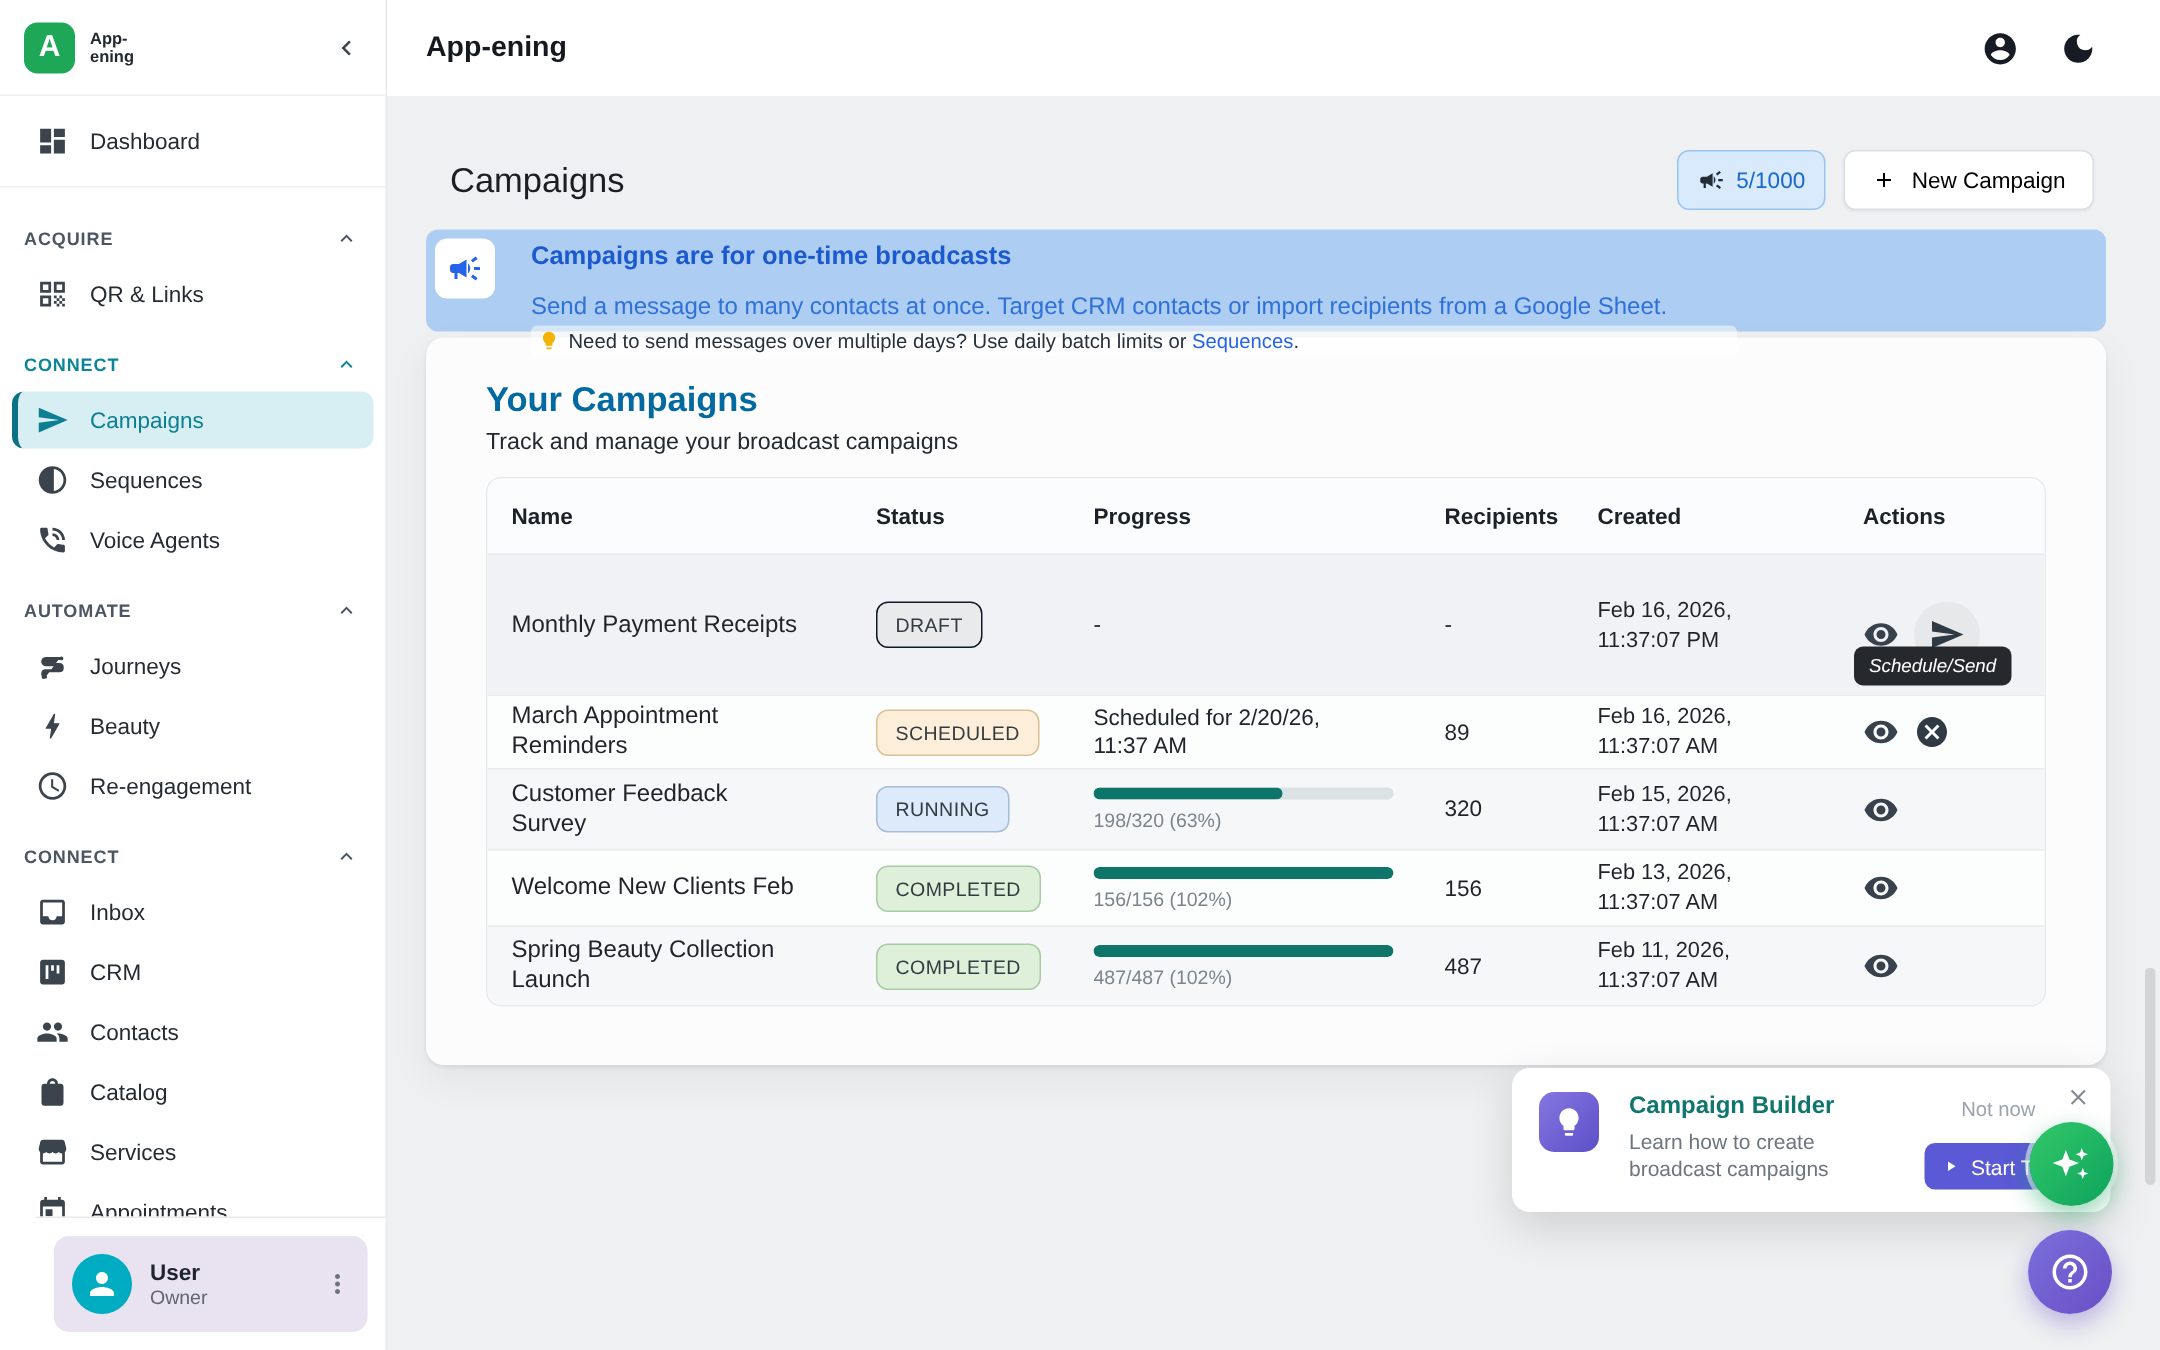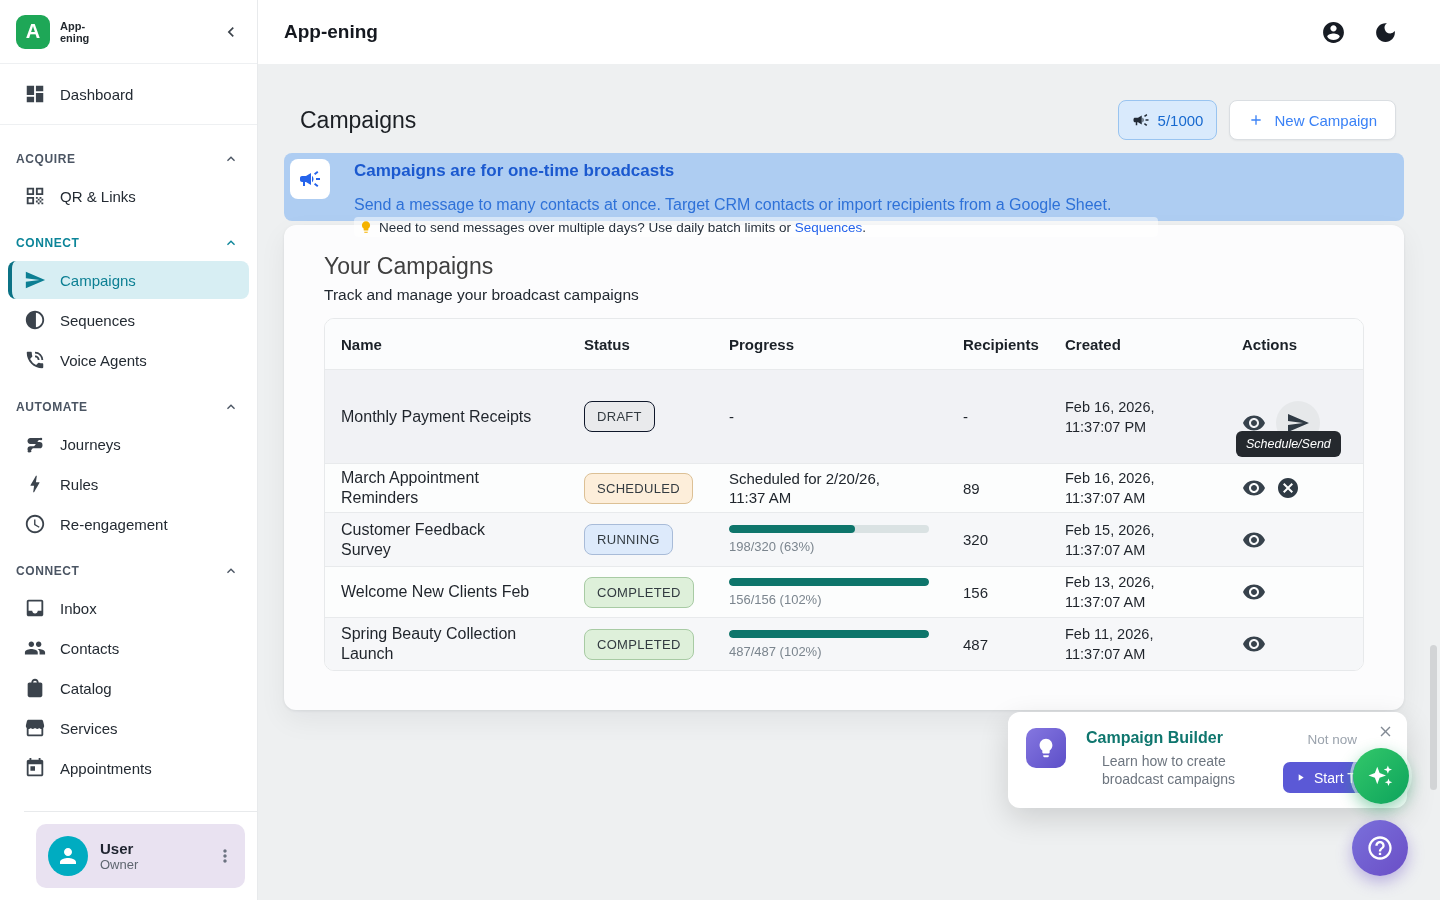--- a/index.html
+++ b/index.html
@@ -48,41 +48,41 @@
   
   .main { position:absolute; left:258px; top:64px; width:1182px; height:836px; }
   .page-head { display:flex; align-items:center; margin:36px 44px 0 42px; }
   .page-title { font-size:23px; font-weight:500; color:#1b1f24; }
   .head-right { margin-left:auto; display:flex; align-items:center; gap:12px; }
   .quota-badge { display:flex; align-items:center; gap:8px; background:#d9eafc;
     border:1px solid #99c4f0; border-radius:8px; height:40px; padding:0 13px;
     color:#1769cf; font-size:15px; cursor:pointer; }
   .quota-badge .icon { width:18px; height:18px; color:#222b36; }
   .btn-new { display:flex; align-items:center; gap:10px; background:#fff; border:1px solid #dadee2;
-    border-radius:8px; height:40px; padding:0 18px; color:#3b82f6; font-size:15px;
+    border-radius:8px; height:40px; padding:0 18px; color:#000000; font-size:15px;
     box-shadow:0 1px 2px rgba(0,0,0,.05); cursor:pointer; }
   .btn-new .icon { width:16px; height:16px; }
 
   .banner { margin:13px 36px 0 26px; background:#aecdf2; border-radius:8px; height:68px;
     padding:6px; display:flex; gap:24px; }
   .banner-iconbox { width:40px; height:40px; background:#fff; border-radius:8px; flex:0 0 auto;
     display:flex; align-items:center; justify-content:center; color:#2563eb; }
   .banner-iconbox .icon { width:24px; height:24px; }
   .banner-title { font-size:17px; font-weight:bold; color:#1b59cf; line-height:22px; margin-top:1px; }
   .banner-sub { font-size:16px; color:#2e71d8; line-height:21px;margin-top:12px; }
   .banner-tip { margin-top:2px; width:804px; height:20px; background:rgba(255,255,255,.5);
     border-radius:4px; display:flex; align-items:center; gap:6px; padding:0 8px 0 5px;
     font-size:13.5px; color:#27313c; }
   .banner-tip .icon { width:14px; height:14px; color:#f5b301; flex:0 0 auto; }
   .banner-tip a { color:#2563eb; text-decoration:none; cursor:pointer; }
 
   .card { margin:4px 36px 0 26px; background:#fcfcfd; border-radius:12px; height:485px;
     box-shadow:0 1px 3px rgba(15,23,42,.08), 0 10px 28px rgba(15,23,42,.06);
     padding:28px 40px 40px; }
-  .card-title { font-size:23px; font-weight:400; color:#404040; }
+  .card-title { font-size:23px; font-weight:700; color:#0369a1; }
   .card-sub { font-size:15.5px; color:#222931; margin-top:6px; }
 
   .table { border:1px solid #e7e9eb; border-radius:10px; margin-top:14px; overflow:hidden; background:#fff; }
   .trow { display:grid; grid-template-columns:243px 145px 234px 102px 177px 1fr;
     align-items:center; border-top:1px solid #e8eaec; }
   .trow > div { padding-left:16px; }
   .thead { height:50px; background:#fbfcfd; border-top:none; font-size:15px; font-weight:bold; color:#1b2128; }
   .r1 { height:94px; background:#f1f2f5; } .r2 { height:49px; background:#fcfdfd; }
   .r3 { height:54px; background:#f6f7f9; } .r4 { height:51px; background:#fcfdfd; }
   .r5 { height:53px; background:#f6f7f9; }
@@ -112,21 +112,21 @@
   .r1 .cell-actions { padding-top:12px; }
 
   
   .toast { position:fixed; left:1008px; top:712px; width:399px; height:96px; background:#fff;
     border-radius:12px; box-shadow:0 10px 30px rgba(0,0,0,.14); z-index:6; }
   .toast-iconbox { position:absolute; left:18px; top:16px; width:40px; height:40px; border-radius:10px;
     background:linear-gradient(135deg,#8577e0,#5d4fc8); color:#fff;
     display:flex; align-items:center; justify-content:center; }
   .toast-iconbox .icon { width:22px; height:22px; }
   .toast-title { position:absolute; left:78px; top:17px; font-size:16px; font-weight:bold; color:#0f766e; }
-  .toast-body { position:absolute; left:94px; top:40px; width:178px; font-size:14px;
+  .toast-body { position:absolute; left:78px; top:40px; width:178px; font-size:14px;
     color:#6d757f; line-height:18px; }
   .toast-notnow { position:absolute; right:50px; top:20px; font-size:13.5px; color:#9ba3ad; cursor:pointer; }
   .toast-close { position:absolute; right:13px; top:11px; width:17px; height:17px; color:#828a94; cursor:pointer; }
   .toast-start { position:absolute; left:275px; top:50px; height:31px; width:97px; border:none;
     background:#5b59d6; border-radius:7px; color:#fff; font-size:14px; display:flex;
     align-items:center; gap:8px; padding:0 12px; overflow:hidden; white-space:nowrap; cursor:pointer;
     font-family:"Liberation Sans", sans-serif; }
   .toast-start .icon { width:11px; height:11px; flex:0 0 auto; }
   .fab { position:fixed; width:56px; height:56px; border-radius:50%; display:flex;
     align-items:center; justify-content:center; color:#fff; cursor:pointer; z-index:7; }
@@ -236,21 +236,21 @@
           </svg>
         </span>
       <span>Journeys</span>
     </div>
     <div class="nav-item">
       <span class="icon">
           <svg viewBox="0 0 24 24">
             <path d="M11 21h-1l1-7H7.5c-.88 0-.33-.75-.31-.78C8.48 10.94 10.42 7.54 13.01 3h1l-1 7h3.51c.4 0 .62.19.4.66C12.97 17.55 11 21 11 21z"></path>
           </svg>
         </span>
-      <span>Rules</span>
+      <span>Beauty</span>
     </div>
     <div class="nav-item">
       <span class="icon">
           <svg viewBox="0 0 24 24">
             <path d="M11.99 2C6.47 2 2 6.48 2 12s4.47 10 9.99 10C17.52 22 22 17.52 22 12S17.52 2 11.99 2zM12 20c-4.42 0-8-3.58-8-8s3.58-8 8-8 8 3.58 8 8-3.58 8-8 8zm.5-13H11v6l5.25 3.15.75-1.23-4.5-2.67z"></path>
           </svg>
         </span>
       <span>Re-engagement</span>
     </div>
 
@@ -262,20 +262,28 @@
           </svg>
         </span>
     </div>
     <div class="nav-item">
       <span class="icon">
           <svg viewBox="0 0 24 24">
             <path d="M19 3H4.99C3.88 3 3 3.9 3 5l.01 14c0 1.1.88 2 1.99 2h14c1.1 0 2-.9 2-2V5c0-1.1-.9-2-2-2zm0 12h-4c0 1.66-1.35 3-3 3s-3-1.34-3-3H4.99V5H19v10z"></path>
           </svg>
         </span>
       <span>Inbox</span>
+    </div>
+    <div class="nav-item">
+      <span class="icon">
+          <svg viewBox="0 0 24 24">
+            <path d="M19 3H5c-1.1 0-2 .9-2 2v14c0 1.1.9 2 2 2h14c1.1 0 2-.9 2-2V5c0-1.1-.9-2-2-2zM9 17H7V7h2v10zm4-6h-2V7h2v4zm4 2h-2V7h2v6z"></path>
+          </svg>
+        </span>
+      <span>CRM</span>
     </div>
     <div class="nav-item">
       <span class="icon">
           <svg viewBox="0 0 24 24">
             <path d="M16 11c1.66 0 2.99-1.34 2.99-3S17.66 5 16 5c-1.66 0-3 1.34-3 3s1.34 3 3 3zm-8 0c1.66 0 2.99-1.34 2.99-3S9.66 5 8 5C6.34 5 5 6.34 5 8s1.34 3 3 3zm0 2c-2.33 0-7 1.17-7 3.5V19h14v-2.5c0-2.33-4.67-3.5-7-3.5zm8 0c-.29 0-.62.02-.97.05 1.16.84 1.97 1.97 1.97 3.45V19h6v-2.5c0-2.33-4.67-3.5-7-3.5z"></path>
           </svg>
         </span>
       <span>Contacts</span>
     </div>
     <div class="nav-item">

